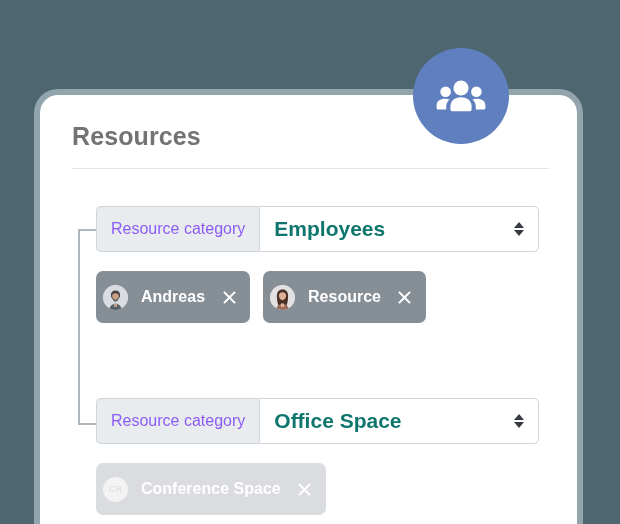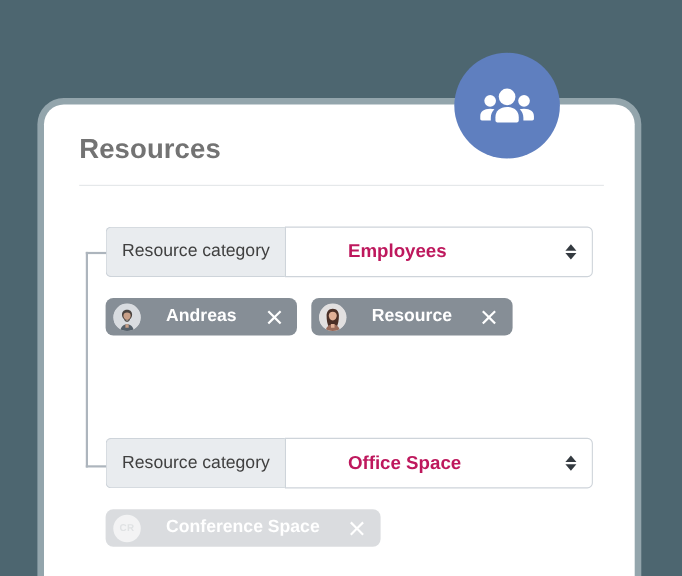--- a/index.html
+++ b/index.html
@@ -104,41 +104,40 @@
 
   .input-prefix {
     display: flex;
     align-items: center;
     padding: 0 14px;
     background: #e9ecef;
     border: 1px solid #ced4da;
     border-right: none;
     border-radius: 5px 0 0 5px;
     font-size: 16px;
-    color: #404040;
+    color: #8b5cf6;
     white-space: nowrap;
     box-sizing: border-box;
   }
 
   .select-wrap {
     position: relative;
     flex: 1;
     background: #ffffff;
     border: 1px solid #ced4da;
     border-radius: 0 5px 5px 0;
     display: flex;
     align-items: center;
     padding: 0 14px;
     box-sizing: border-box;
   }
   .select-value {
-    font-size: 17px;
+    font-size: 21px;
     font-weight: bold;
-    color: #be185d;
-    margin-left: 42px;
+    color: #0f766e;
   }
   .select-caret {
     position: absolute;
     right: 14px;
     top: 50%;
     transform: translateY(-50%);
     display: flex;
     flex-direction: column;
     align-items: center;
     justify-content: center;
@@ -164,25 +163,25 @@
 
   .tag-row {
     display: flex;
     gap: 13px;
     margin-bottom: 12px;
   }
 
   .tag {
     display: inline-flex;
     align-items: center;
-    gap: 23px;
+    gap: 13px;
     background: #868e96;
     border-radius: 7px;
     padding: 5px 12px 5px 7px;
-    height: 34px;
+    height: 52px;
     box-sizing: border-box;
   }
   .tag.faded { opacity: 0.30; }
 
   .tag-avatar {
     width: 25px;
     height: 25px;
     border-radius: 50%;
     background: #d8dade;
     flex: none;

